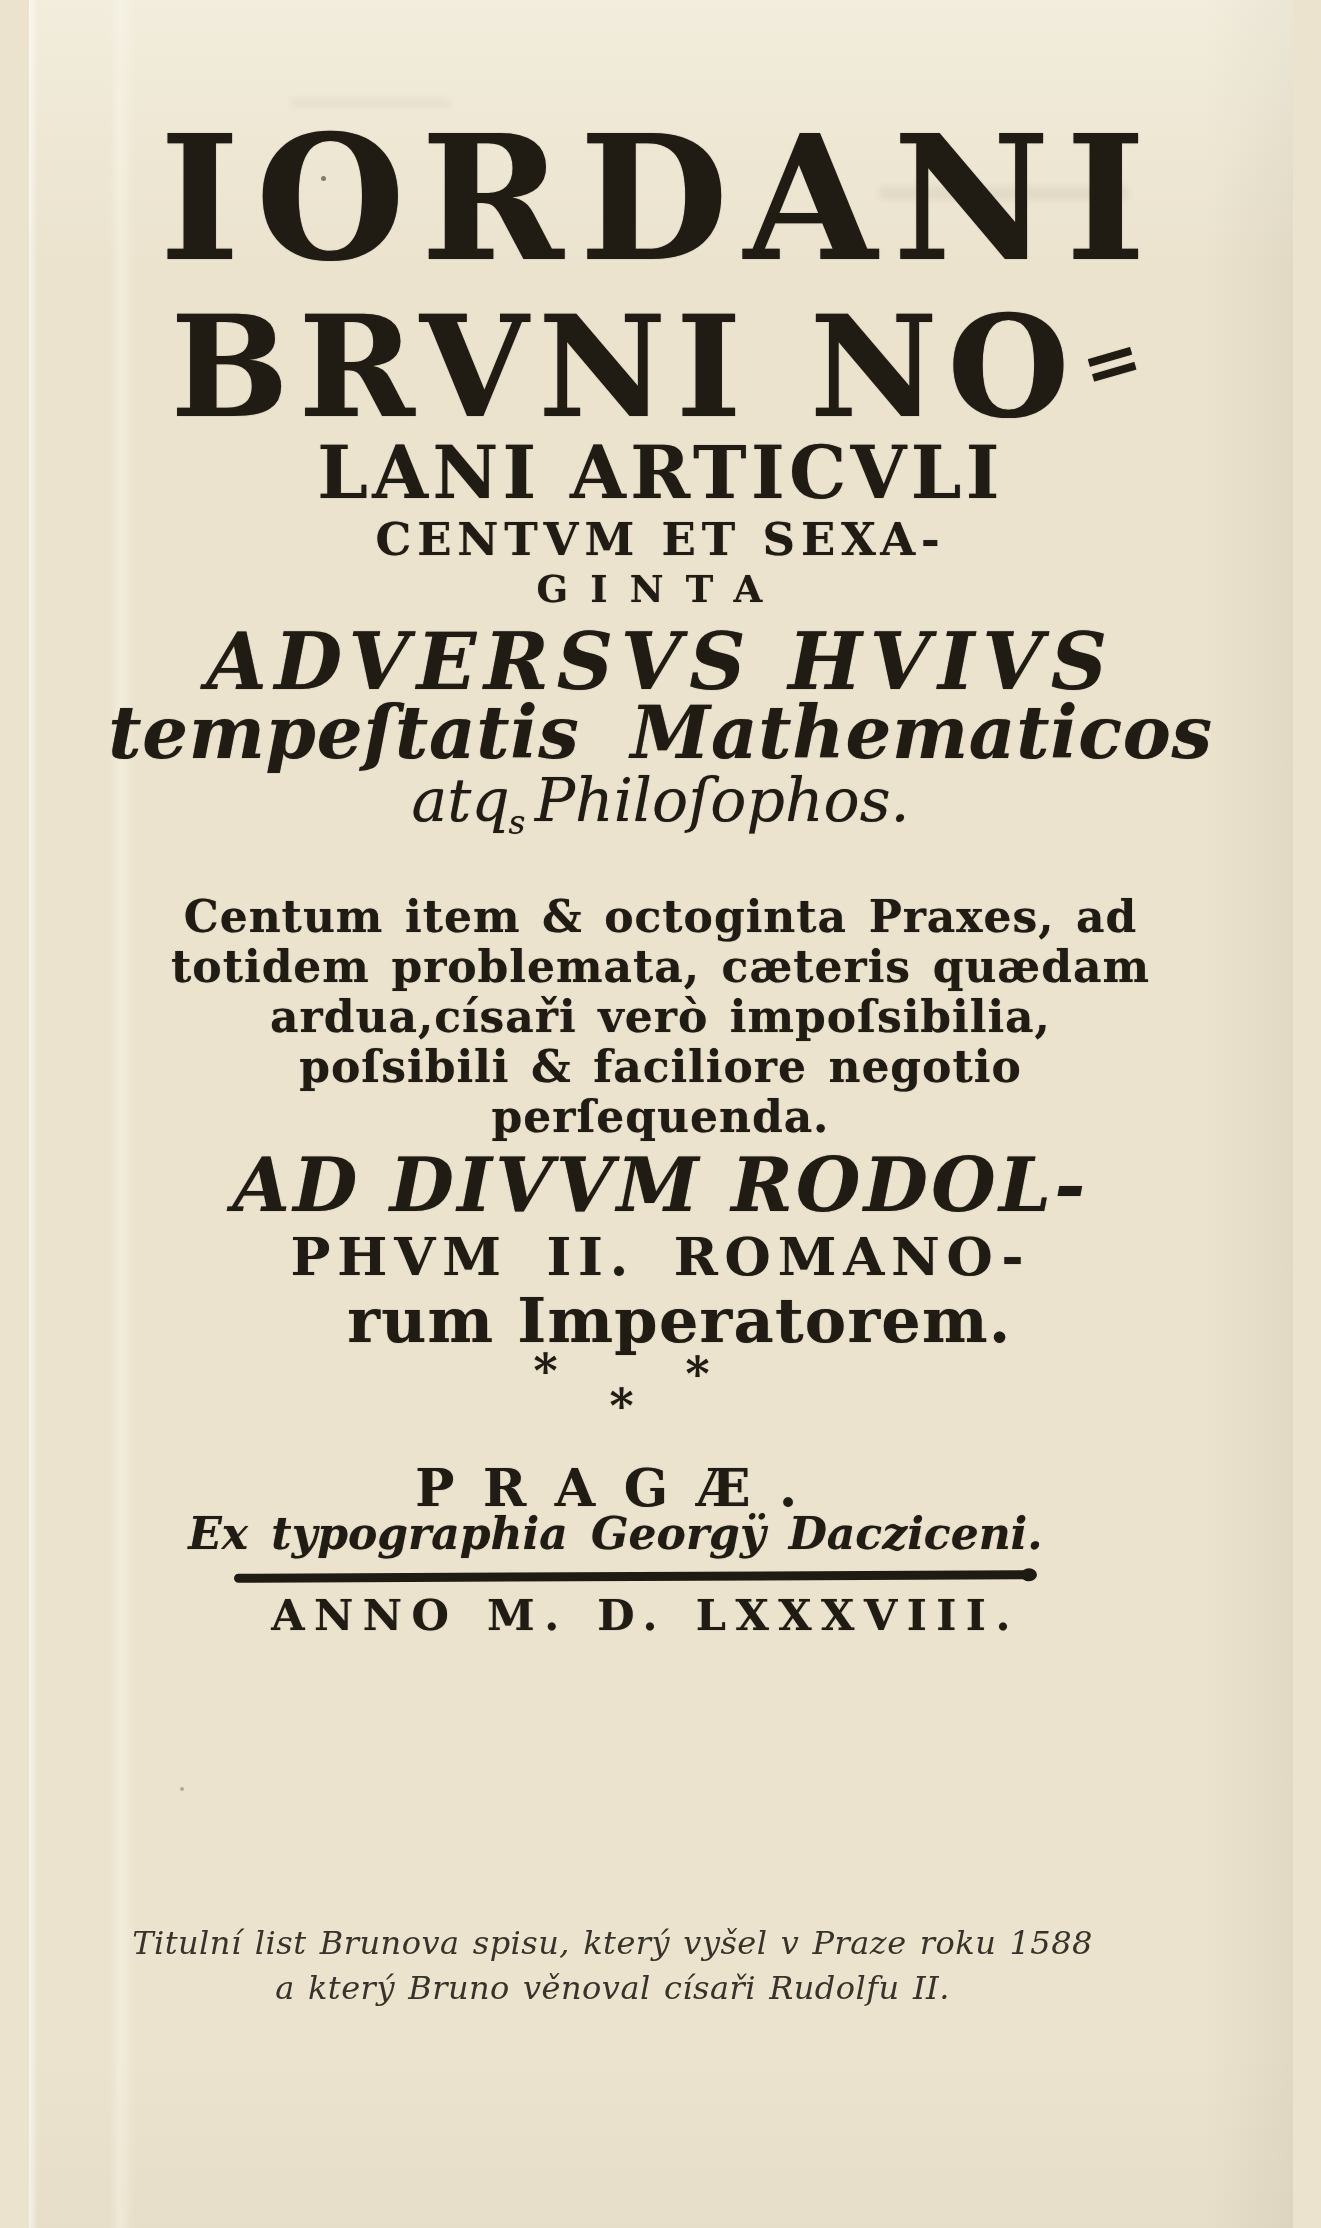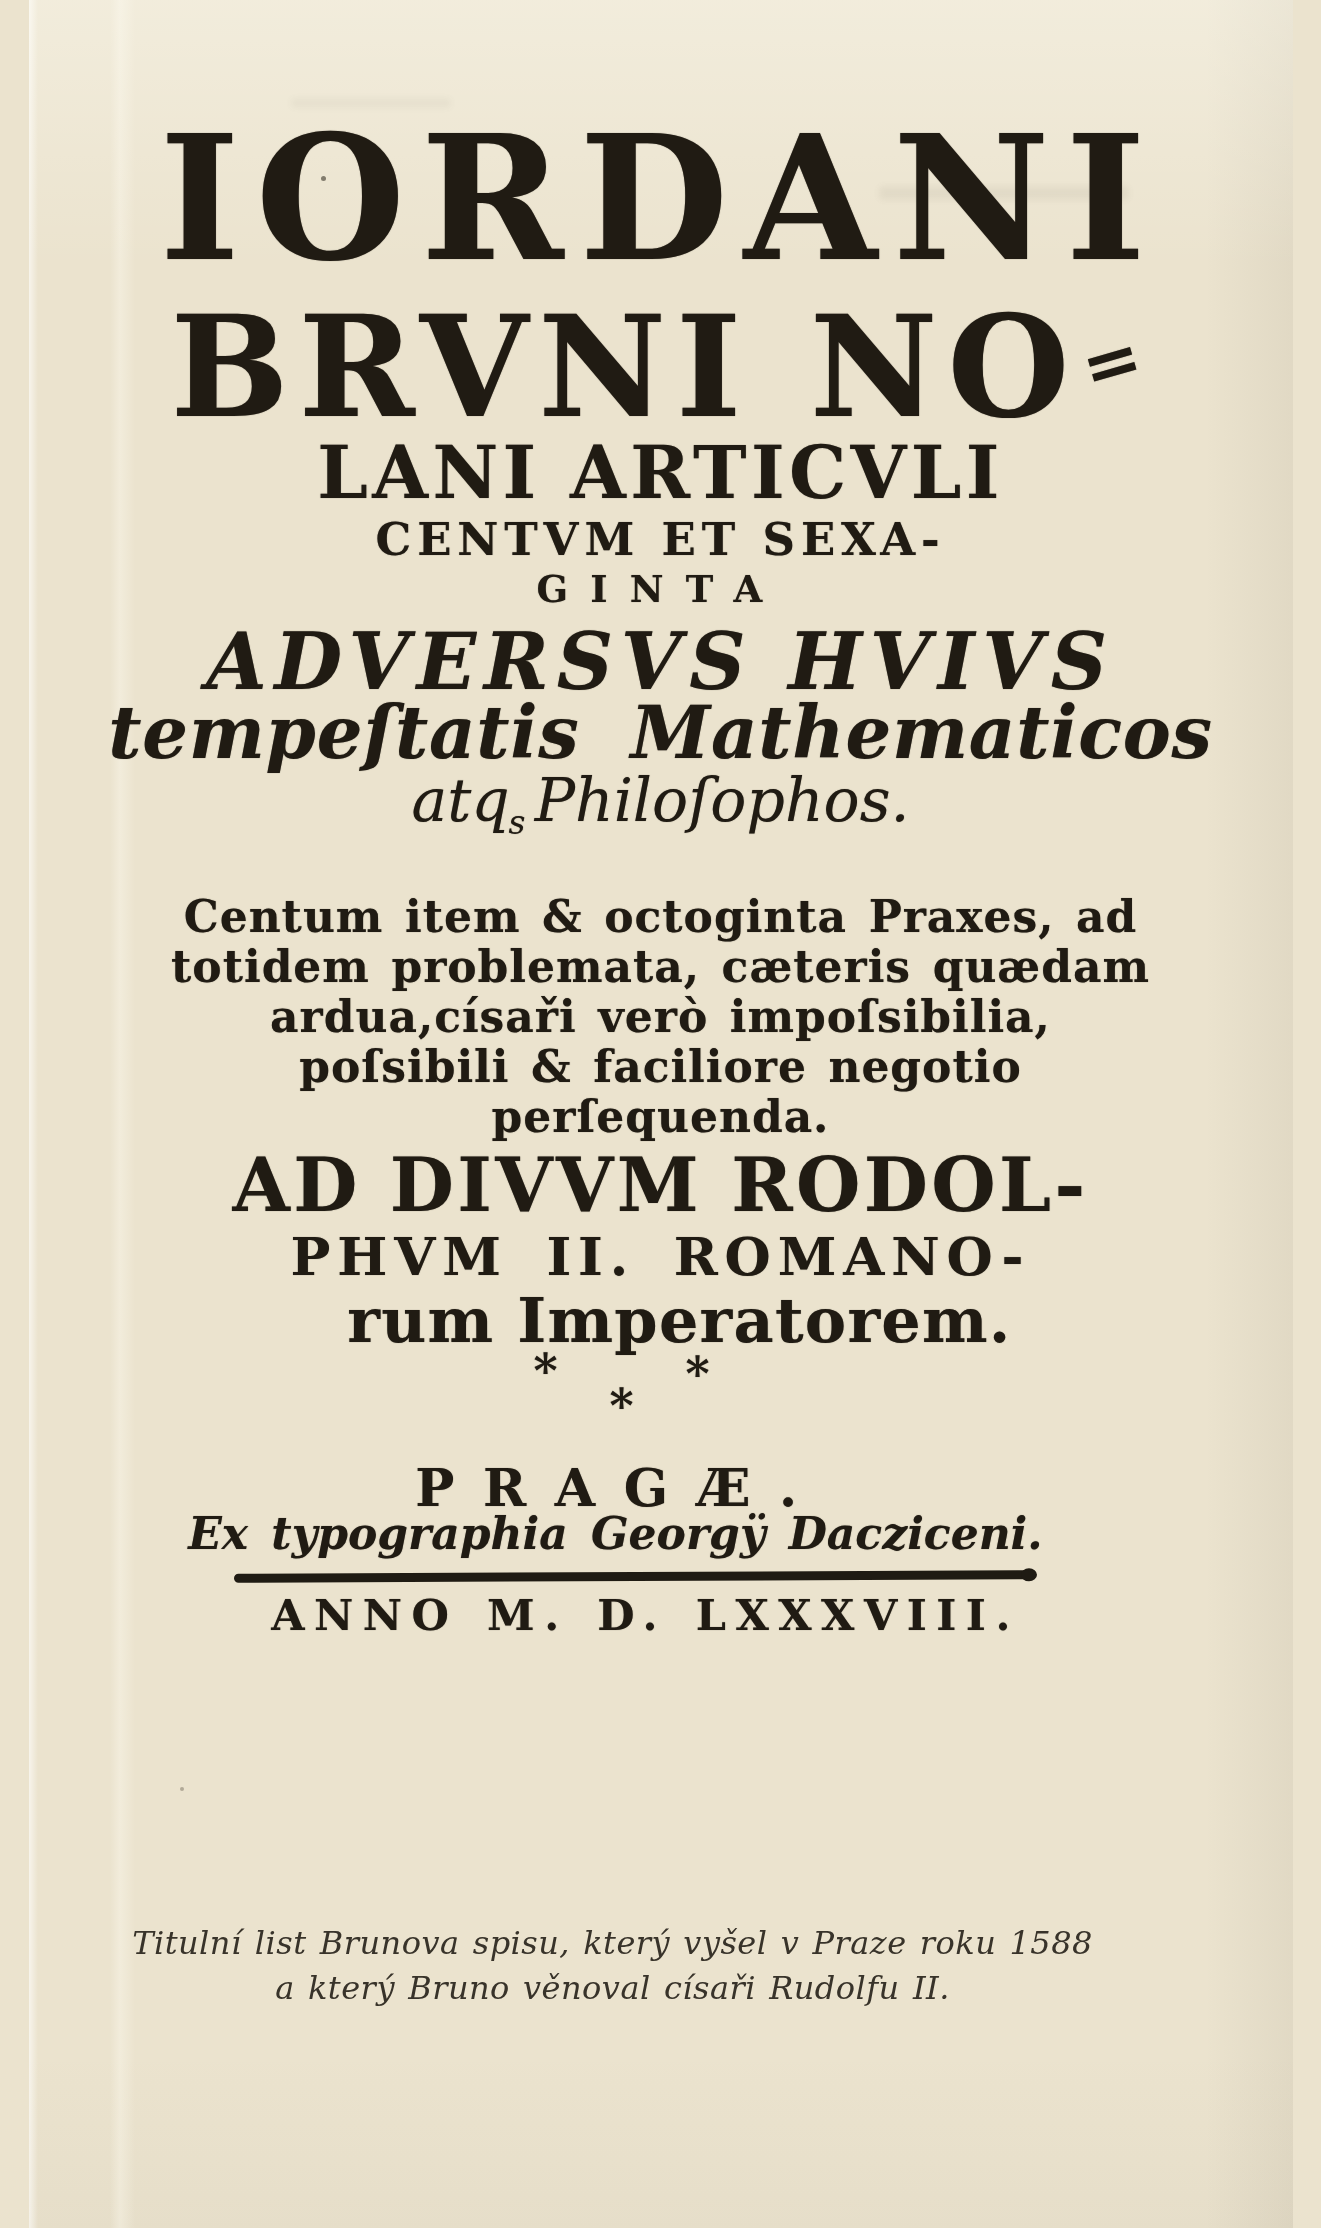--- a/index.html
+++ b/index.html
@@ -39,21 +39,21 @@
   #atque     {top:770px;font-size:60px;font-weight:400;font-style:italic;}
   .qsub{
     display:inline-block;font-size:.55em;position:relative;top:.38em;
     margin-right:.28em;margin-left:-.04em;
   }
   #para{
     position:absolute;left:0;width:100%;top:860px;text-align:center;
     font-size:44px;font-weight:700;line-height:50px;
     letter-spacing:.022em;word-spacing:.12em;white-space:nowrap;margin-top:32px;
   }
-  #addivvm   {top:1148px;font-size:74px;font-weight:700;letter-spacing:.045em;}
+  #addivvm   {top:1148px;font-size:74px;font-weight:700;letter-spacing:.045em;font-style:italic;}
   #phvm      {top:1230px;font-size:53px;font-weight:700;letter-spacing:.13em;word-spacing:.25em;}
   #rumimp    {top:1290px;font-size:62px;font-weight:700;letter-spacing:.02em;padding-left:19px;}
   .star{position:absolute;font-size:46px;font-weight:700;line-height:1;}
   #star1{left:505px;top:1348px;}
   #star2{left:657px;top:1351px;}
   #star3{left:581px;top:1383px;}
   #praga     {top:1462px;font-size:52px;font-weight:700;letter-spacing:.55em;transform:translateX(-40px);}
   #extypo    {top:1512px;font-size:44px;font-weight:700;font-style:italic;word-spacing:.18em;transform:translateX(-45px);}
   #rule{
     position:absolute;top:1572px;left:205px;width:795px;height:9px;

